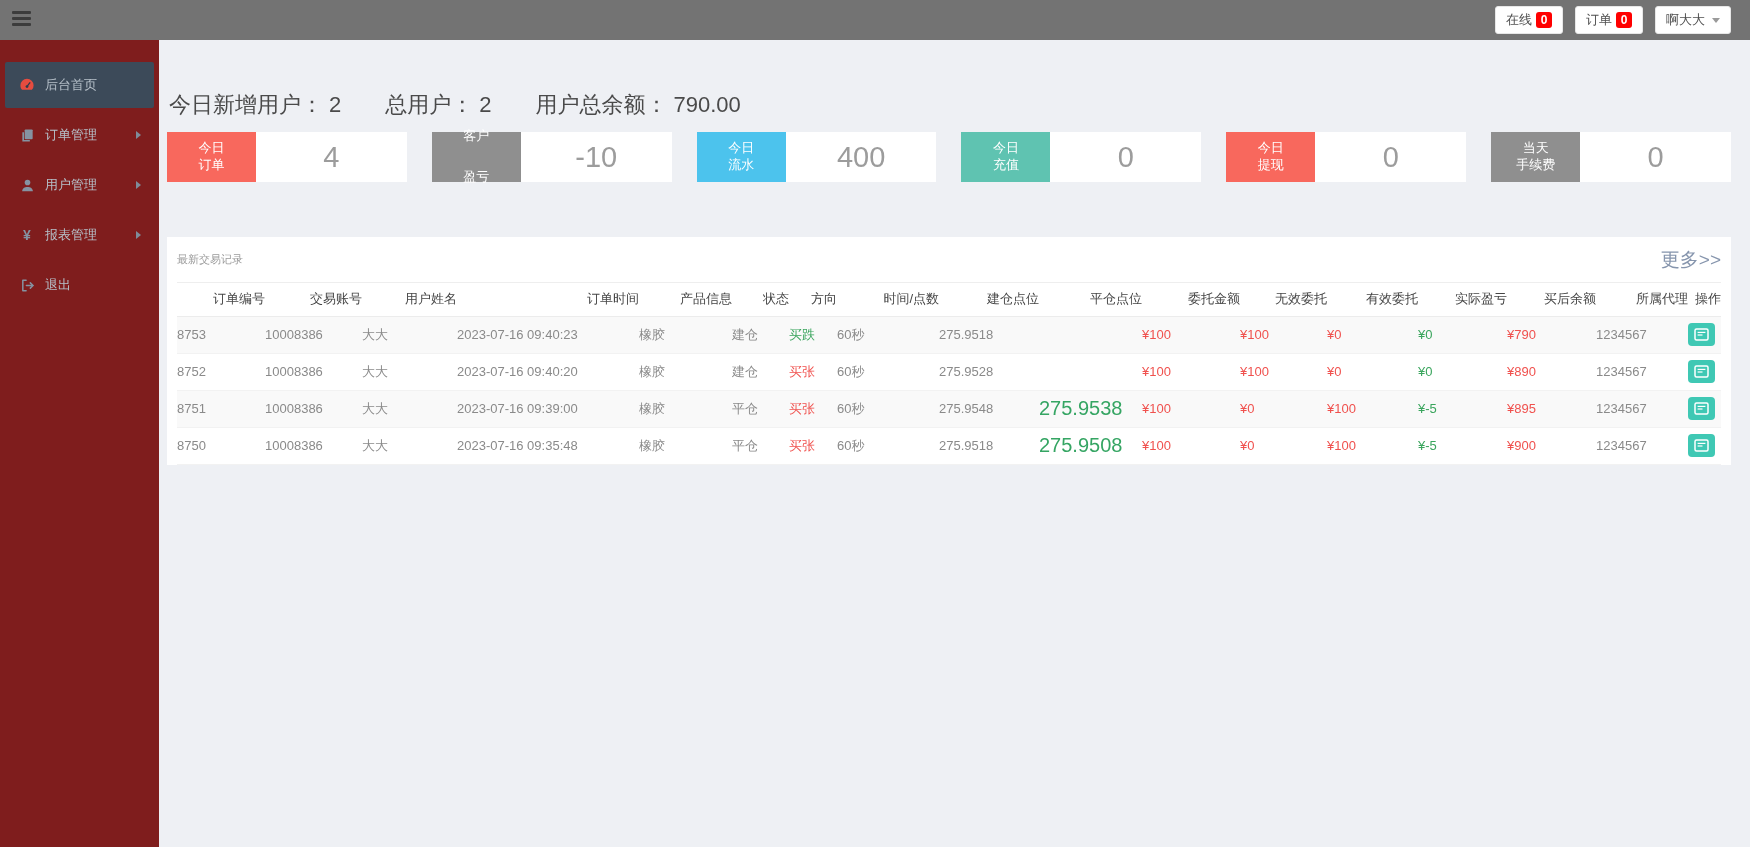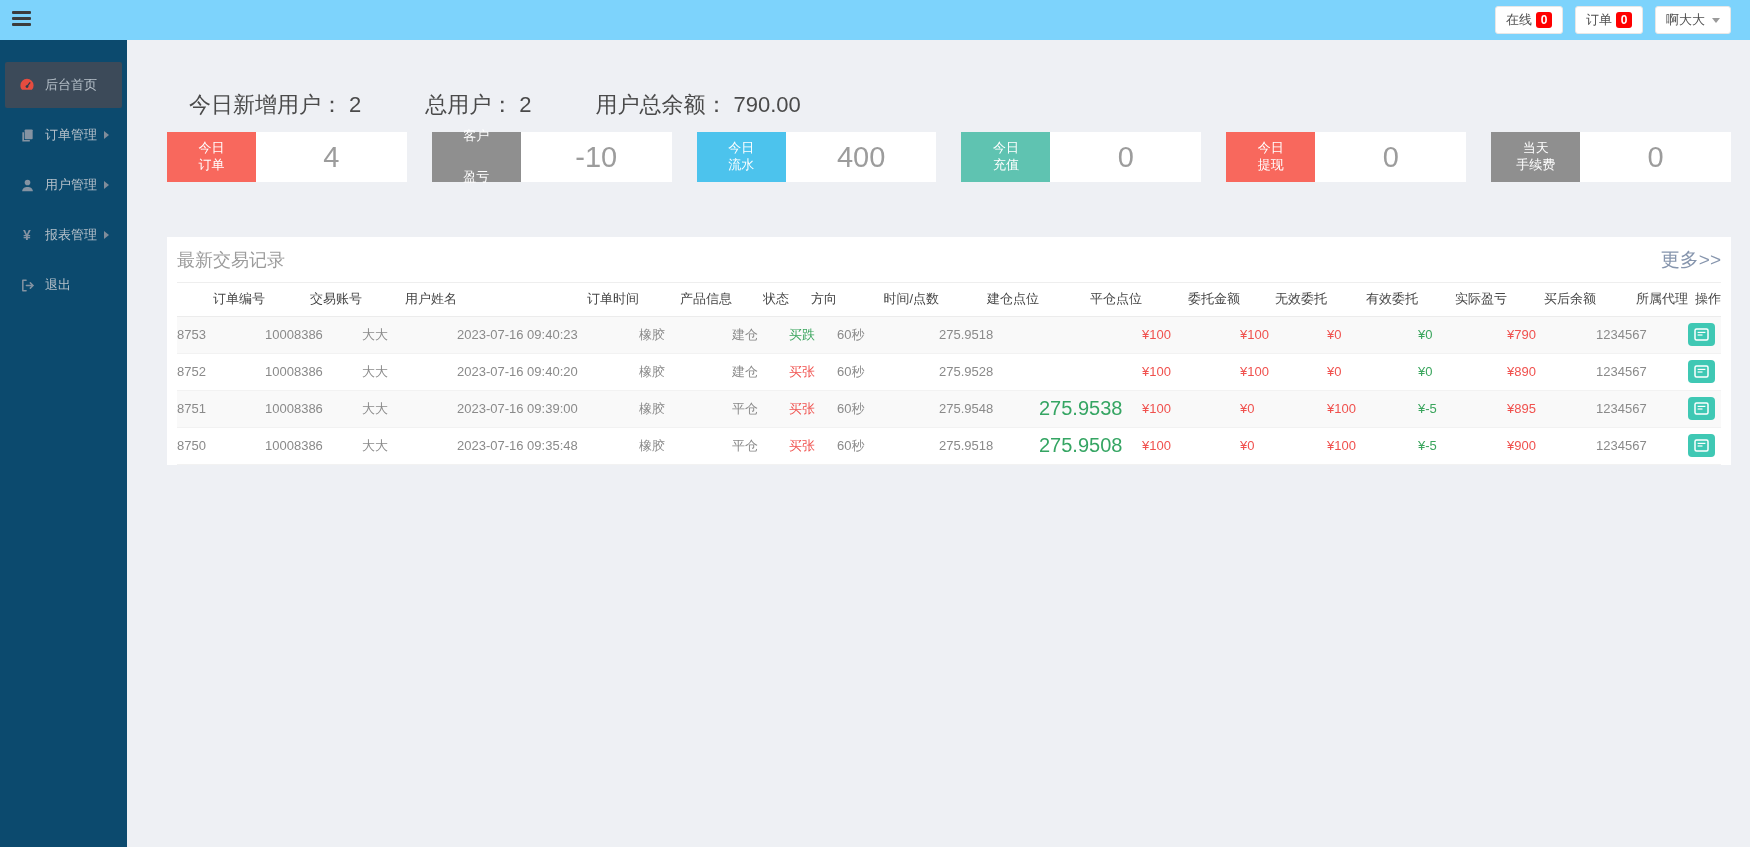--- a/index.html
+++ b/index.html
@@ -4,76 +4,76 @@
 <style>
   * { margin:0; padding:0; box-sizing:border-box; }
   html,body { width:1750px; height:847px; }
   .app {
     position:relative; width:1750px; height:847px; overflow:hidden;
     background:#eef0f4;
     font-family:"Liberation Sans","DejaVu Sans",sans-serif;
     color:#555;
   }
   
-  .navbar { position:absolute; top:0; left:0; right:0; height:40px; background:#7dd3fc; z-index:3; }
+  .navbar { position:absolute; top:0; left:0; right:0; height:40px; background:#737373; z-index:3; }
   .hamburger { position:absolute; left:12px; top:11px; width:22px; height:18px; cursor:pointer; }
   .hamburger span { display:block; width:19px; height:3px; background:#3c3c3c; border-radius:1px; margin-bottom:3px; }
   .nav-right { position:absolute; right:19px; top:6px; display:flex; gap:12px; align-items:center; }
   .nav-pill {
     display:flex; align-items:center; height:28px; padding:0 10px;
     border:1px solid #e7e7e7; border-radius:3px; background:#fff;
     font-size:13px; color:#4f4f4f; cursor:pointer;
   }
   .badge {
     display:inline-block; margin-left:4px; background:#ff0000; color:#fff;
     font-size:12px; line-height:16px; min-width:16px; text-align:center;
     border-radius:3px; padding:0 3px; font-weight:bold;
   }
   .caret-down {
     width:0; height:0; margin-left:7px;
     border-left:4px solid transparent; border-right:4px solid transparent;
     border-top:5px solid #9a9a9a;
   }
   
-  .sidebar { position:absolute; top:40px; left:0; bottom:0; width:127px; background:#0c4a6e; z-index:2; }
+  .sidebar { position:absolute; top:40px; left:0; bottom:0; width:159px; background:#7f1d1d; z-index:2; }
   .side-menu { padding-top:22px; }
   .side-item {
     position:relative; height:46px; margin:0 5px 4px 5px; border-radius:2px;
     display:flex; align-items:center; padding-left:14px; cursor:pointer;
     color:#b6c0c9; font-size:13px;
   }
   .side-item.active { background:#3c4a59; }
   .side-icon { width:16px; height:16px; margin-right:10px; display:inline-flex; align-items:center; justify-content:center; }
   .icon-yen { font-size:14px; color:#8593a2; font-weight:bold; }
   .side-caret {
     position:absolute; right:13px; top:50%; margin-top:-4px;
     width:0; height:0; border-top:4px solid transparent; border-bottom:4px solid transparent;
     border-left:5px solid #7f8c9a;
   }
   
   .main { position:absolute; left:159px; top:40px; right:0; bottom:0; }
   .summary { position:absolute; left:10px; top:50px; font-size:22px; color:#4a4a4a; display:flex; }
-  .summary .grp { margin-right:44px; white-space:nowrap;margin-left:20px; }
+  .summary .grp { margin-right:44px; white-space:nowrap; }
   .summary .val { margin-left:6px; }
   
   .cards { position:absolute; left:8px; top:92px; width:1564px; display:flex; gap:25px; }
   .stat-card { flex:1; height:50px; display:flex; background:#fff; }
   .stat-label {
     width:89px; height:50px; color:#fff; font-size:13px; line-height:1.3;
     display:flex; flex-direction:column; align-items:center; justify-content:center;
     text-align:center;
   }
   .stat-value {
     flex:1; display:flex; align-items:center; justify-content:center;
     font-size:29px; font-weight:300; color:#9c9c9c; background:#fff;
   }
   
   .panel { position:absolute; left:8px; top:197px; width:1564px; background:#fff; padding:0 10px; }
   .panel-head { height:46px; display:flex; align-items:center; justify-content:space-between; border-bottom:1px solid #eeeeee; }
-  .panel-title { font-size:18px; color:#9b9b9b; }
+  .panel-title { font-size:11px; color:#9b9b9b; }
   .more-link { font-size:19px; color:#8695ad; cursor:pointer; }
   table { border-collapse:collapse; table-layout:fixed; width:1544px; }
   th {
     text-align:right; font-size:13px; color:#454545; font-weight:normal;
     height:33px; border-bottom:1px solid #ececec; white-space:nowrap; overflow:hidden;
   }
   td { font-size:13px; color:#8a8a8a; height:37px; white-space:nowrap; overflow:hidden; }
   tbody tr { border-bottom:1px solid #f2f2f2; }
   tbody tr:nth-child(odd) { background:#f9f9f9; }
   td.red { color:#f0514e; }

